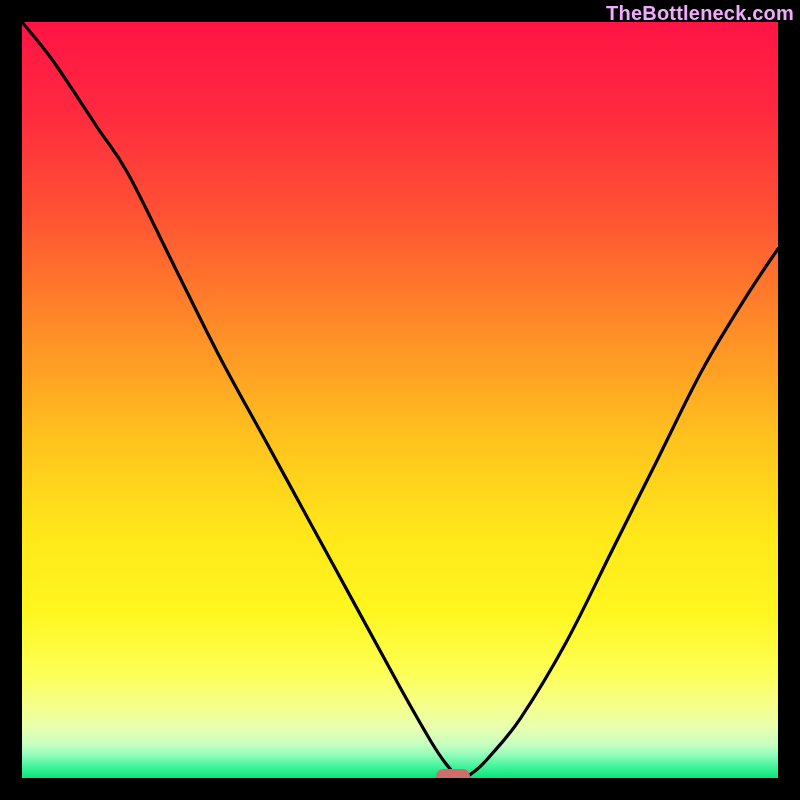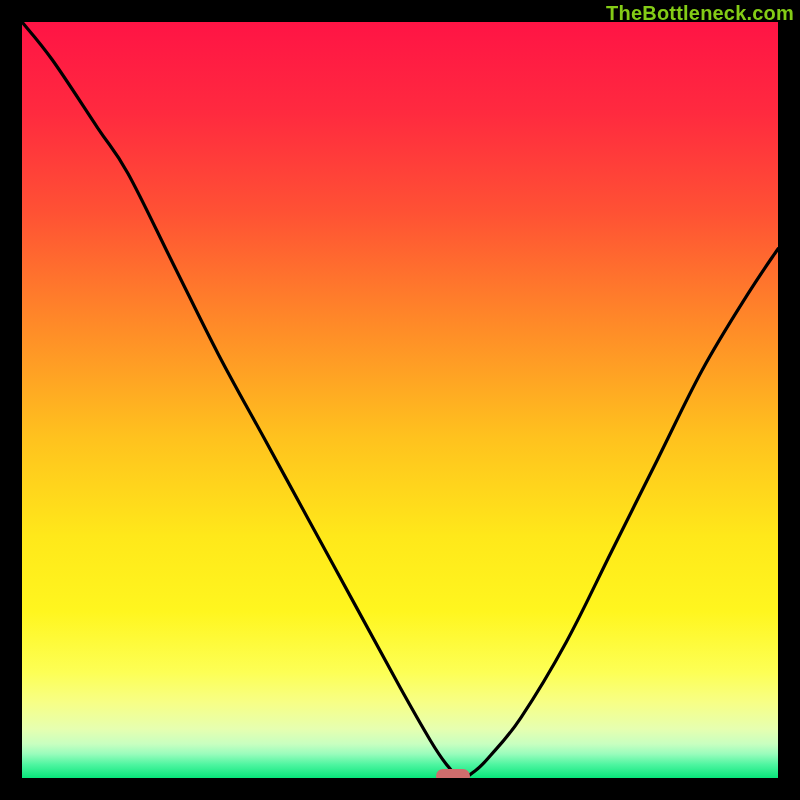--- a/index.html
+++ b/index.html
@@ -47,21 +47,21 @@
     border-radius: 7px;
     background: #cf6d6d;
   }
   .watermark {
     position: absolute;
     top: 2px;
     right: 6px;
     font-family: Arial, Helvetica, sans-serif;
     font-size: 20px;
     font-weight: bold;
-    color: #84cc16;
+    color: #f0abfc;
     letter-spacing: 0.2px;
   }
 </style>
 </head>
 <body>
 
 <div class="frame">
 
   <div class="plot-area">
 

